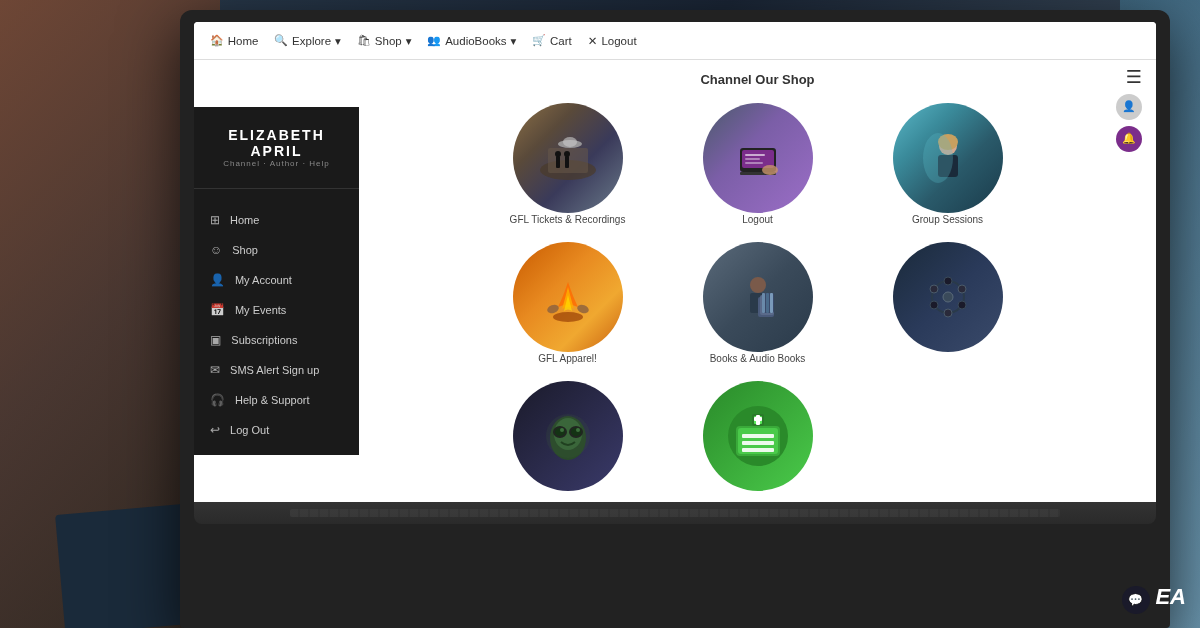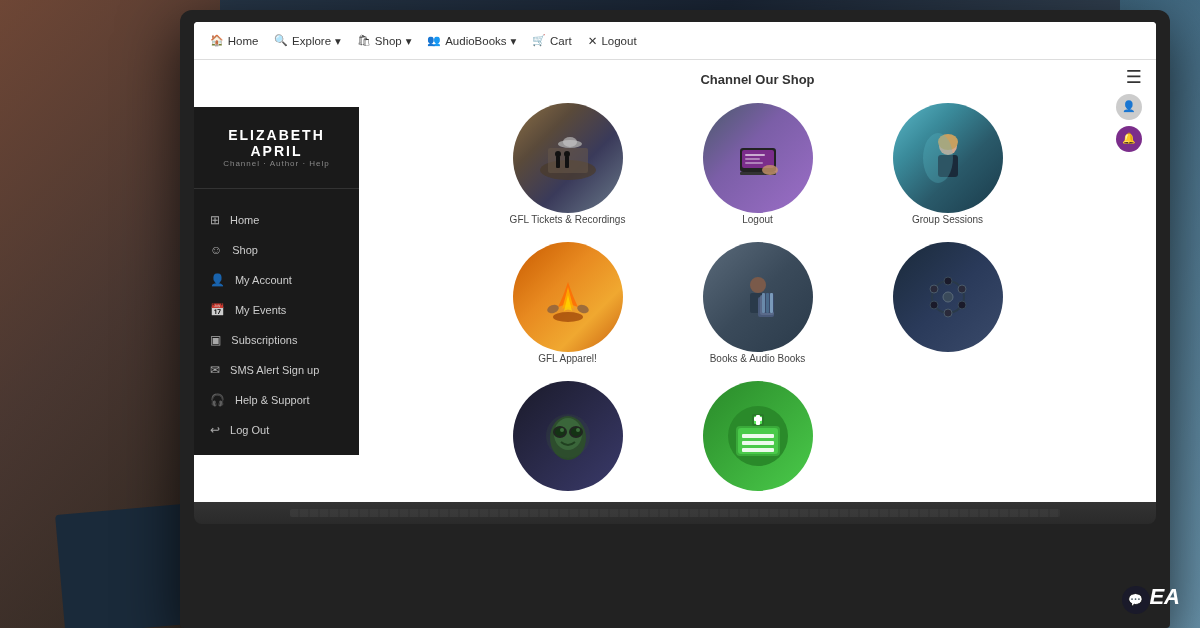--- a/index.html
+++ b/index.html
@@ -225,21 +225,21 @@
       background: linear-gradient(135deg, #1a1a2a 0%, #2a2a4a 50%, #3a3a6a 100%);
     }
     .circle-wellness {
       background: linear-gradient(135deg, #2a8a2a 0%, #3aaa3a 50%, #4aca4a 100%);
     }
 
     
     .ea-watermark {
       position: absolute;
       bottom: 18px;
-      right: 20px;
+      right: 14px;
       color: #fff;
       font-size: 22px;
       font-weight: bold;
       font-style: italic;
       z-index: 10;
     }
 
     
     .chat-bubble {
       position: absolute;

